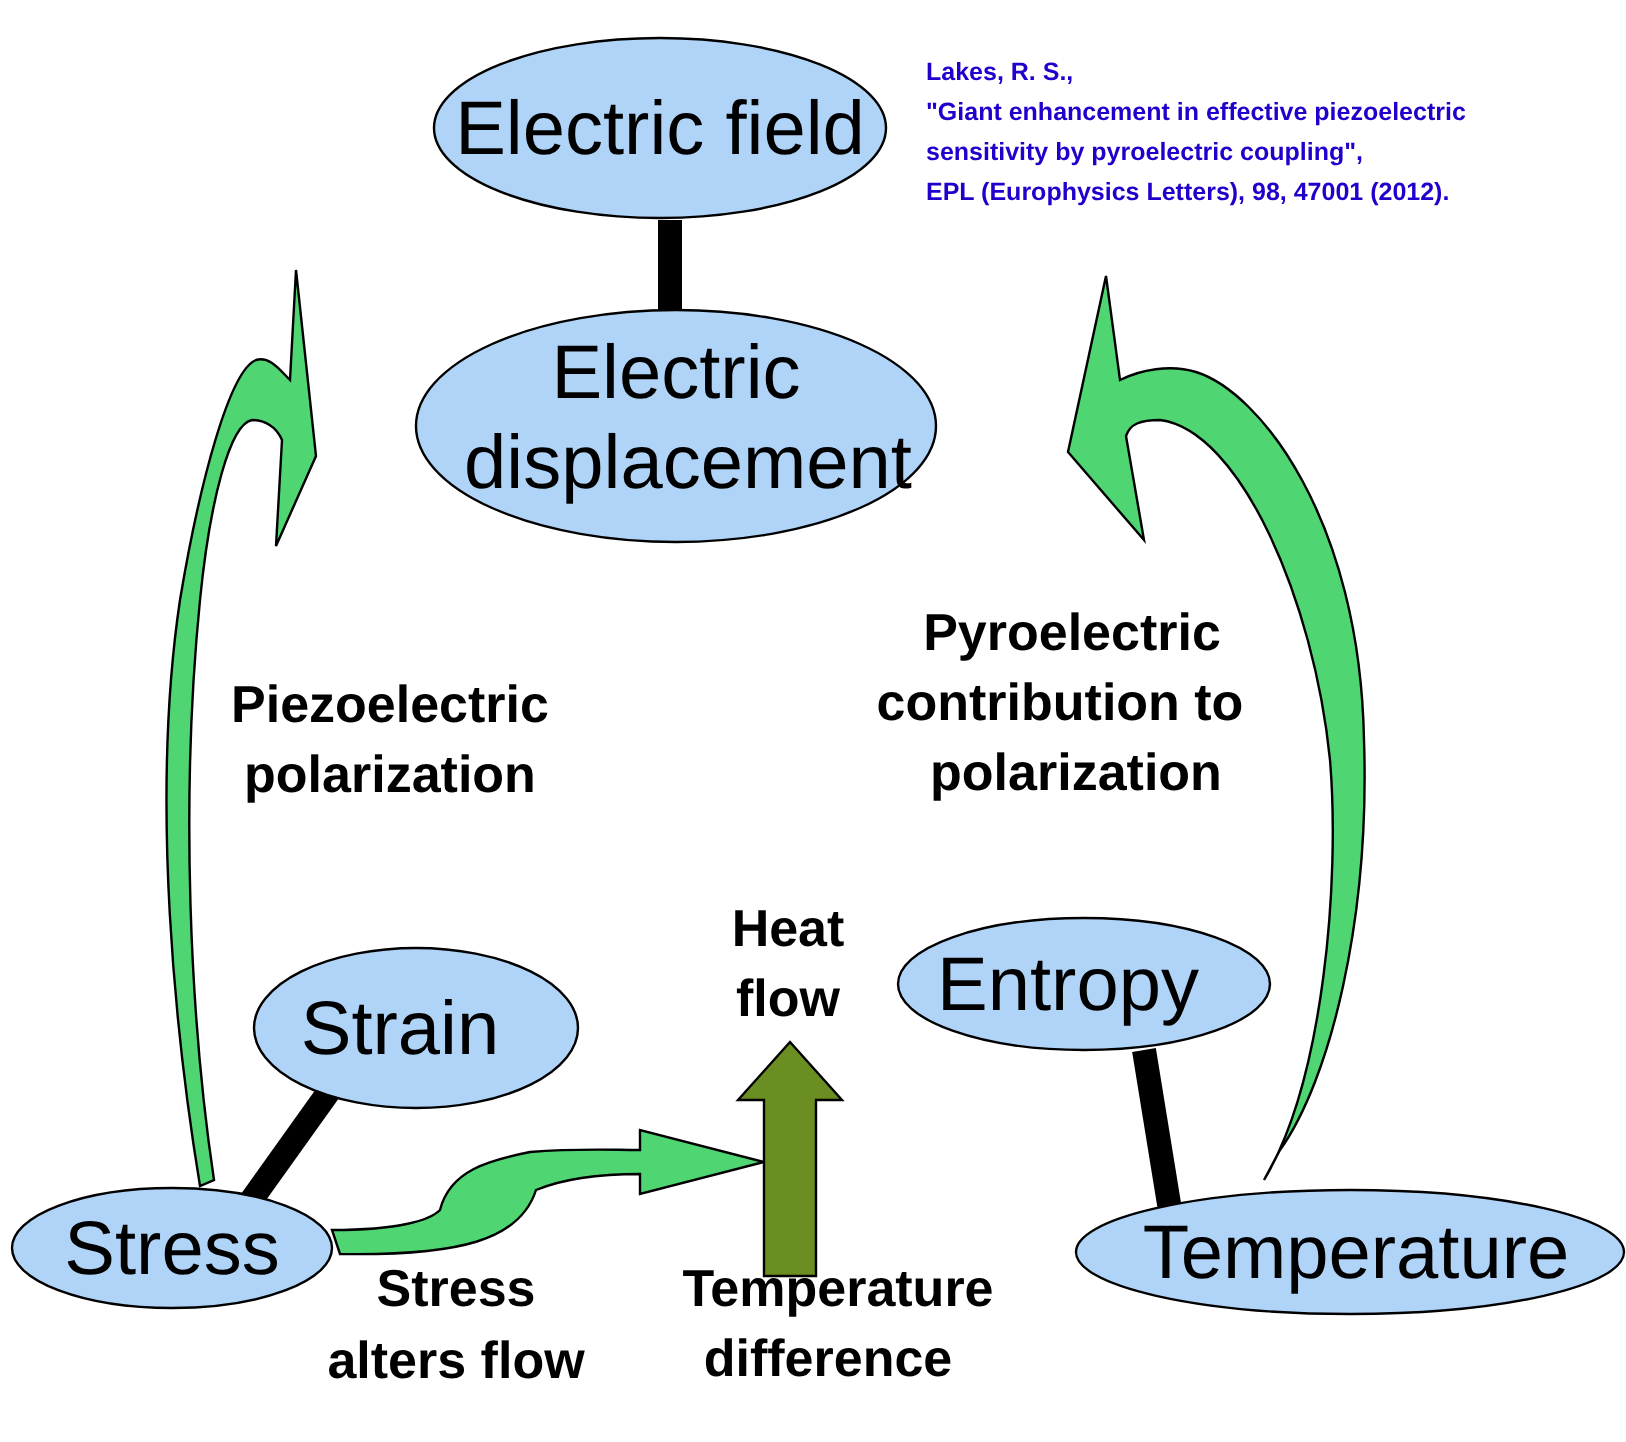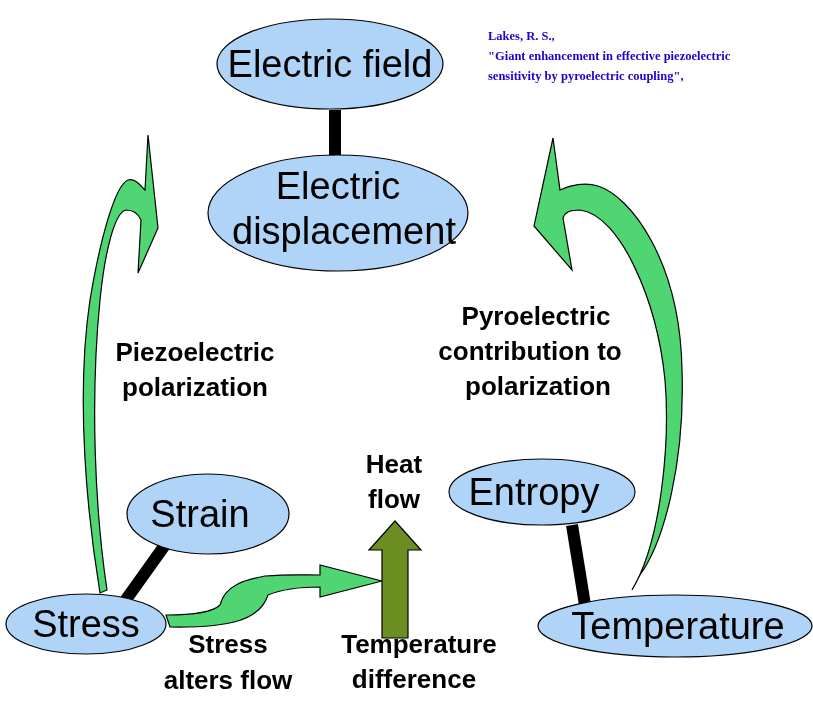--- a/index.html
+++ b/index.html
@@ -4,21 +4,21 @@
   <style>
     html, body { margin: 0; padding: 0; background: #ffffff; }
     body { width: 813px; height: 721px; position: relative; overflow: hidden; font-family: "Liberation Sans", sans-serif; }
     svg#diagram { position: absolute; left: 0; top: 0; }
     .node-ellipse { fill: #b0d4f7; stroke: #000; stroke-width: 1.2; }
     .node-text { font-family: "Liberation Sans", sans-serif; fill: #000; font-size: 38px; }
     .link { stroke: #000; stroke-width: 12; }
     .green-arrow { fill: #4fd673; stroke: #000; stroke-width: 1.2; stroke-linejoin: miter; }
     .heat-arrow { fill: #6b8e23; stroke: #000; stroke-width: 1.2; }
     .label { font-family: "Liberation Sans", sans-serif; font-weight: bold; fill: #000; font-size: 26px; }
-    .citation { position: absolute; left: 463px; top: 26px; color: #2200cc; font-weight: bold; font-size: 12.5px; line-height: 20px; font-family: Liberation Serif, serif; margin-left: 25px; }
+    .citation { position: absolute; left: 463px; top: 26px; color: #2200cc; font-weight: bold; font-size: 12.5px; line-height: 20px; font-family: Liberation Sans, sans-serif; }
     .citation div { white-space: nowrap; }
   </style>
 </head>
 <body>
 
 <svg id="diagram" width="813" height="721" viewBox="0 0 813 721" xmlns="http://www.w3.org/2000/svg">
 
   <line class="link" x1="335" y1="110" x2="335" y2="160"></line>
   <line class="link" x1="165" y1="545" x2="120" y2="608"></line>
   <line class="link" x1="572" y1="525" x2="585" y2="605"></line>
@@ -115,13 +115,14 @@
   <g>
     <text class="label" x="419" y="653" text-anchor="middle">Temperature</text>
     <text class="label" x="414" y="688" text-anchor="middle">difference</text>
   </g>
 </svg>
 
 <div class="citation">
   <div>Lakes, R. S.,</div>
   <div>"Giant enhancement in effective piezoelectric</div>
   <div>sensitivity by pyroelectric coupling",</div>
+  <div>EPL (Europhysics Letters), 98, 47001 (2012).</div>
 </div>
 
 </body></html>

